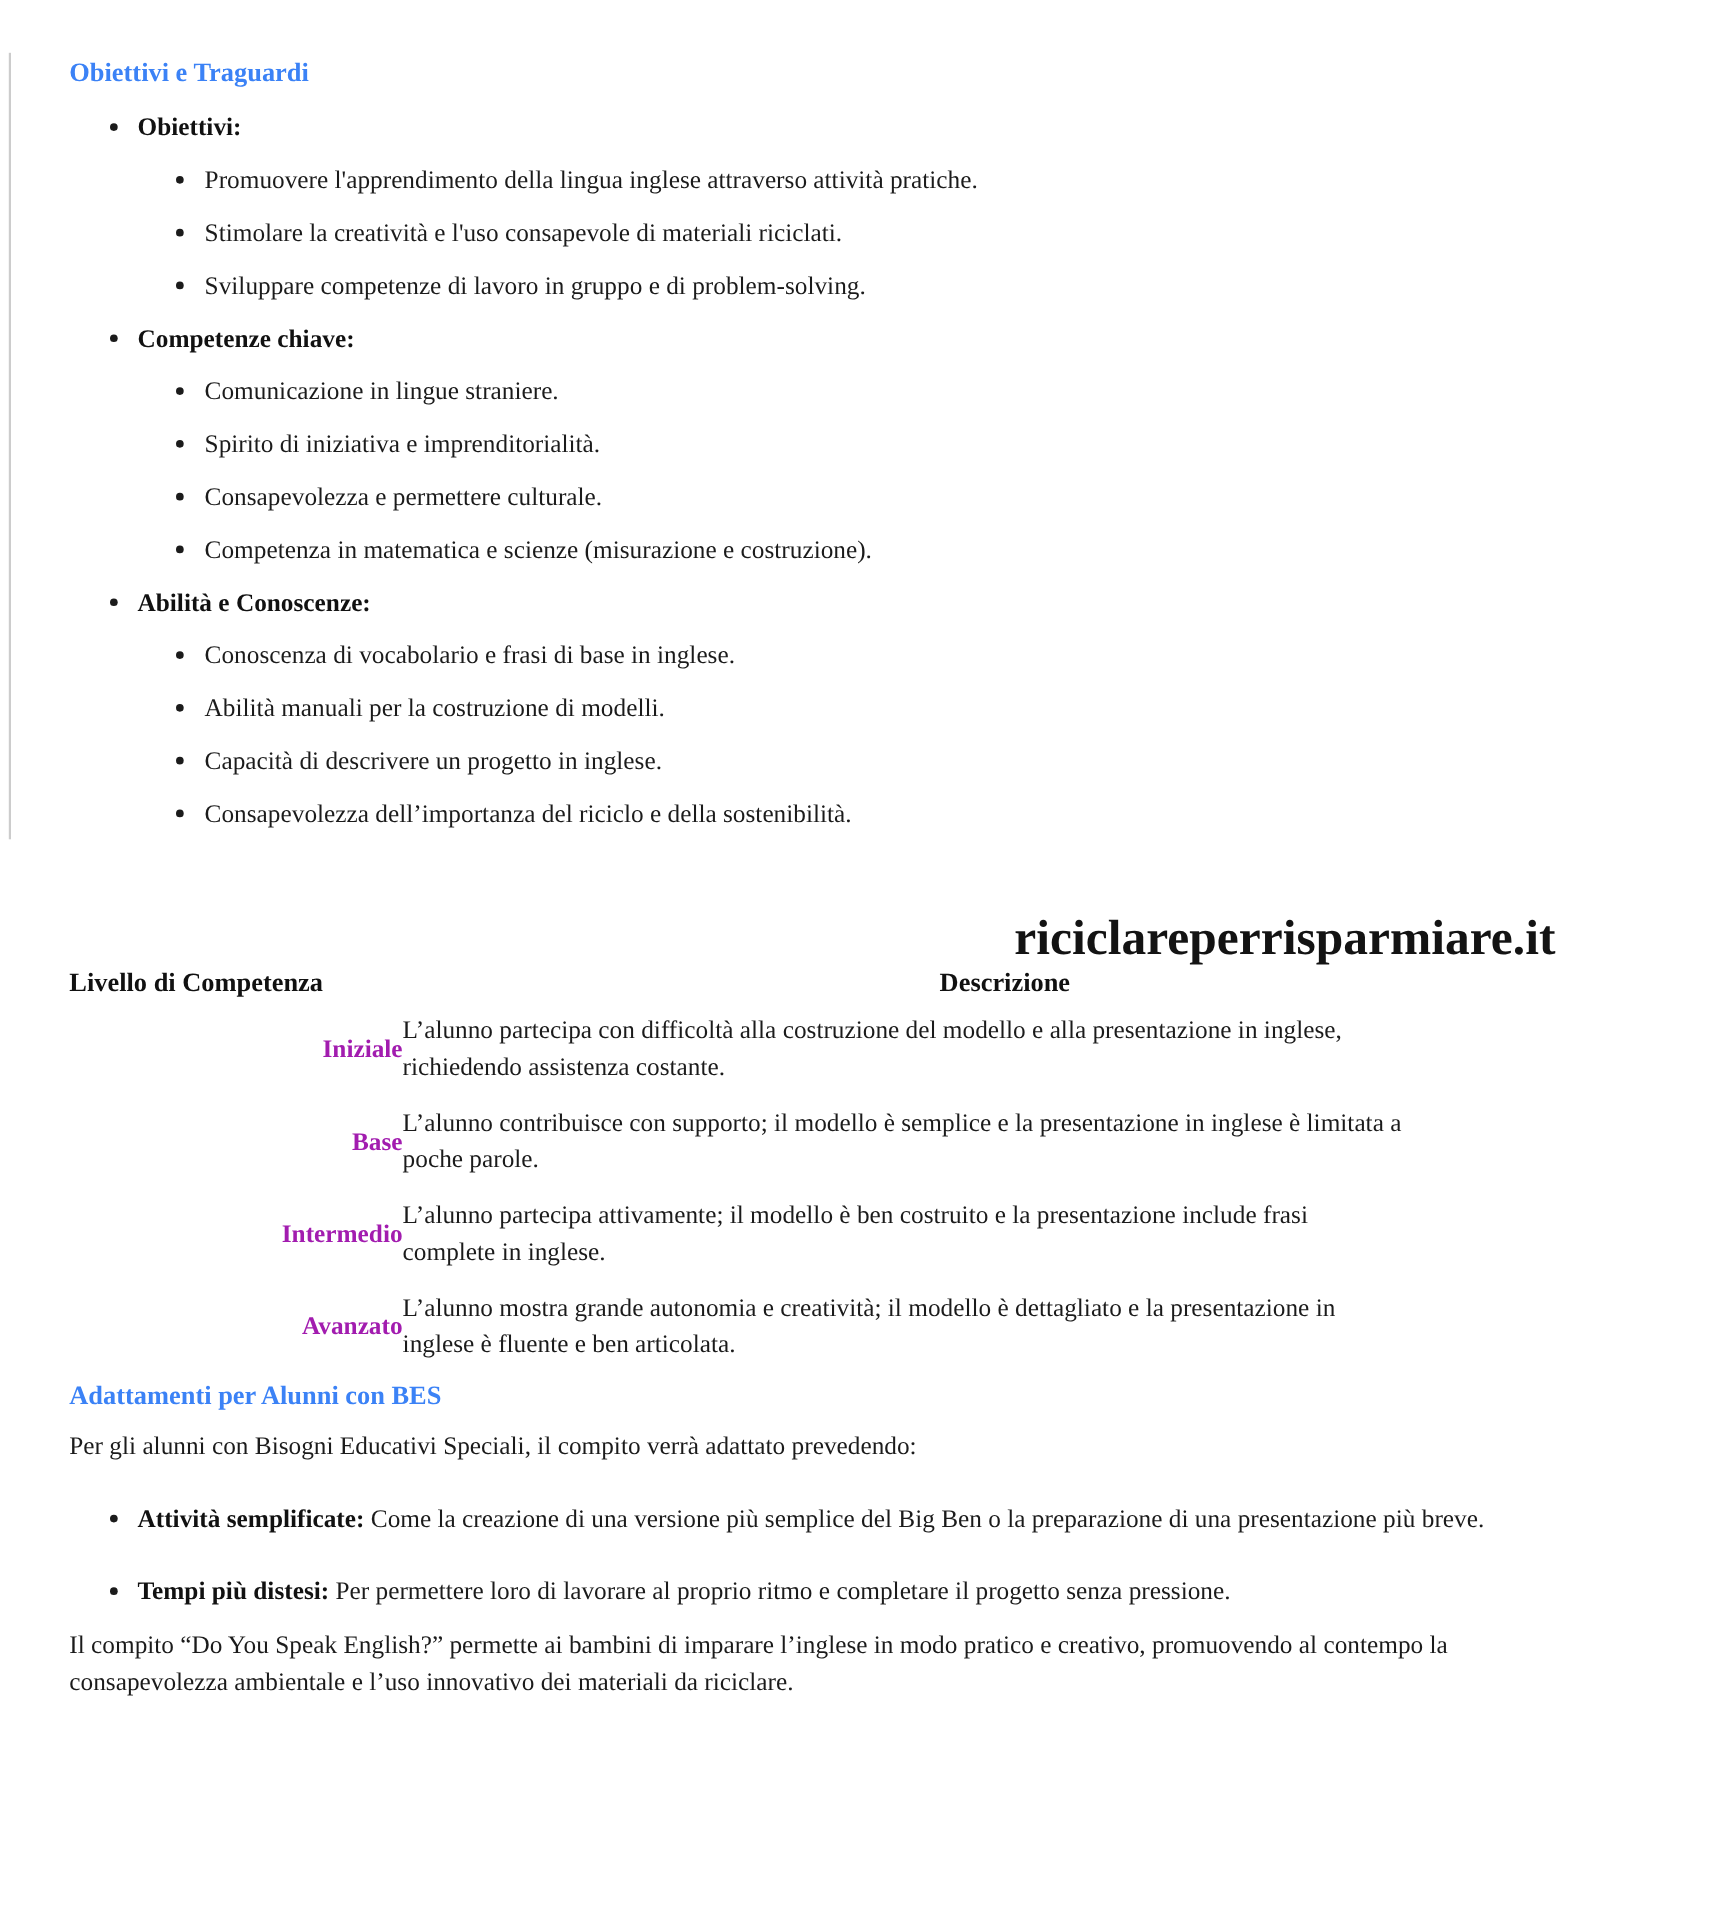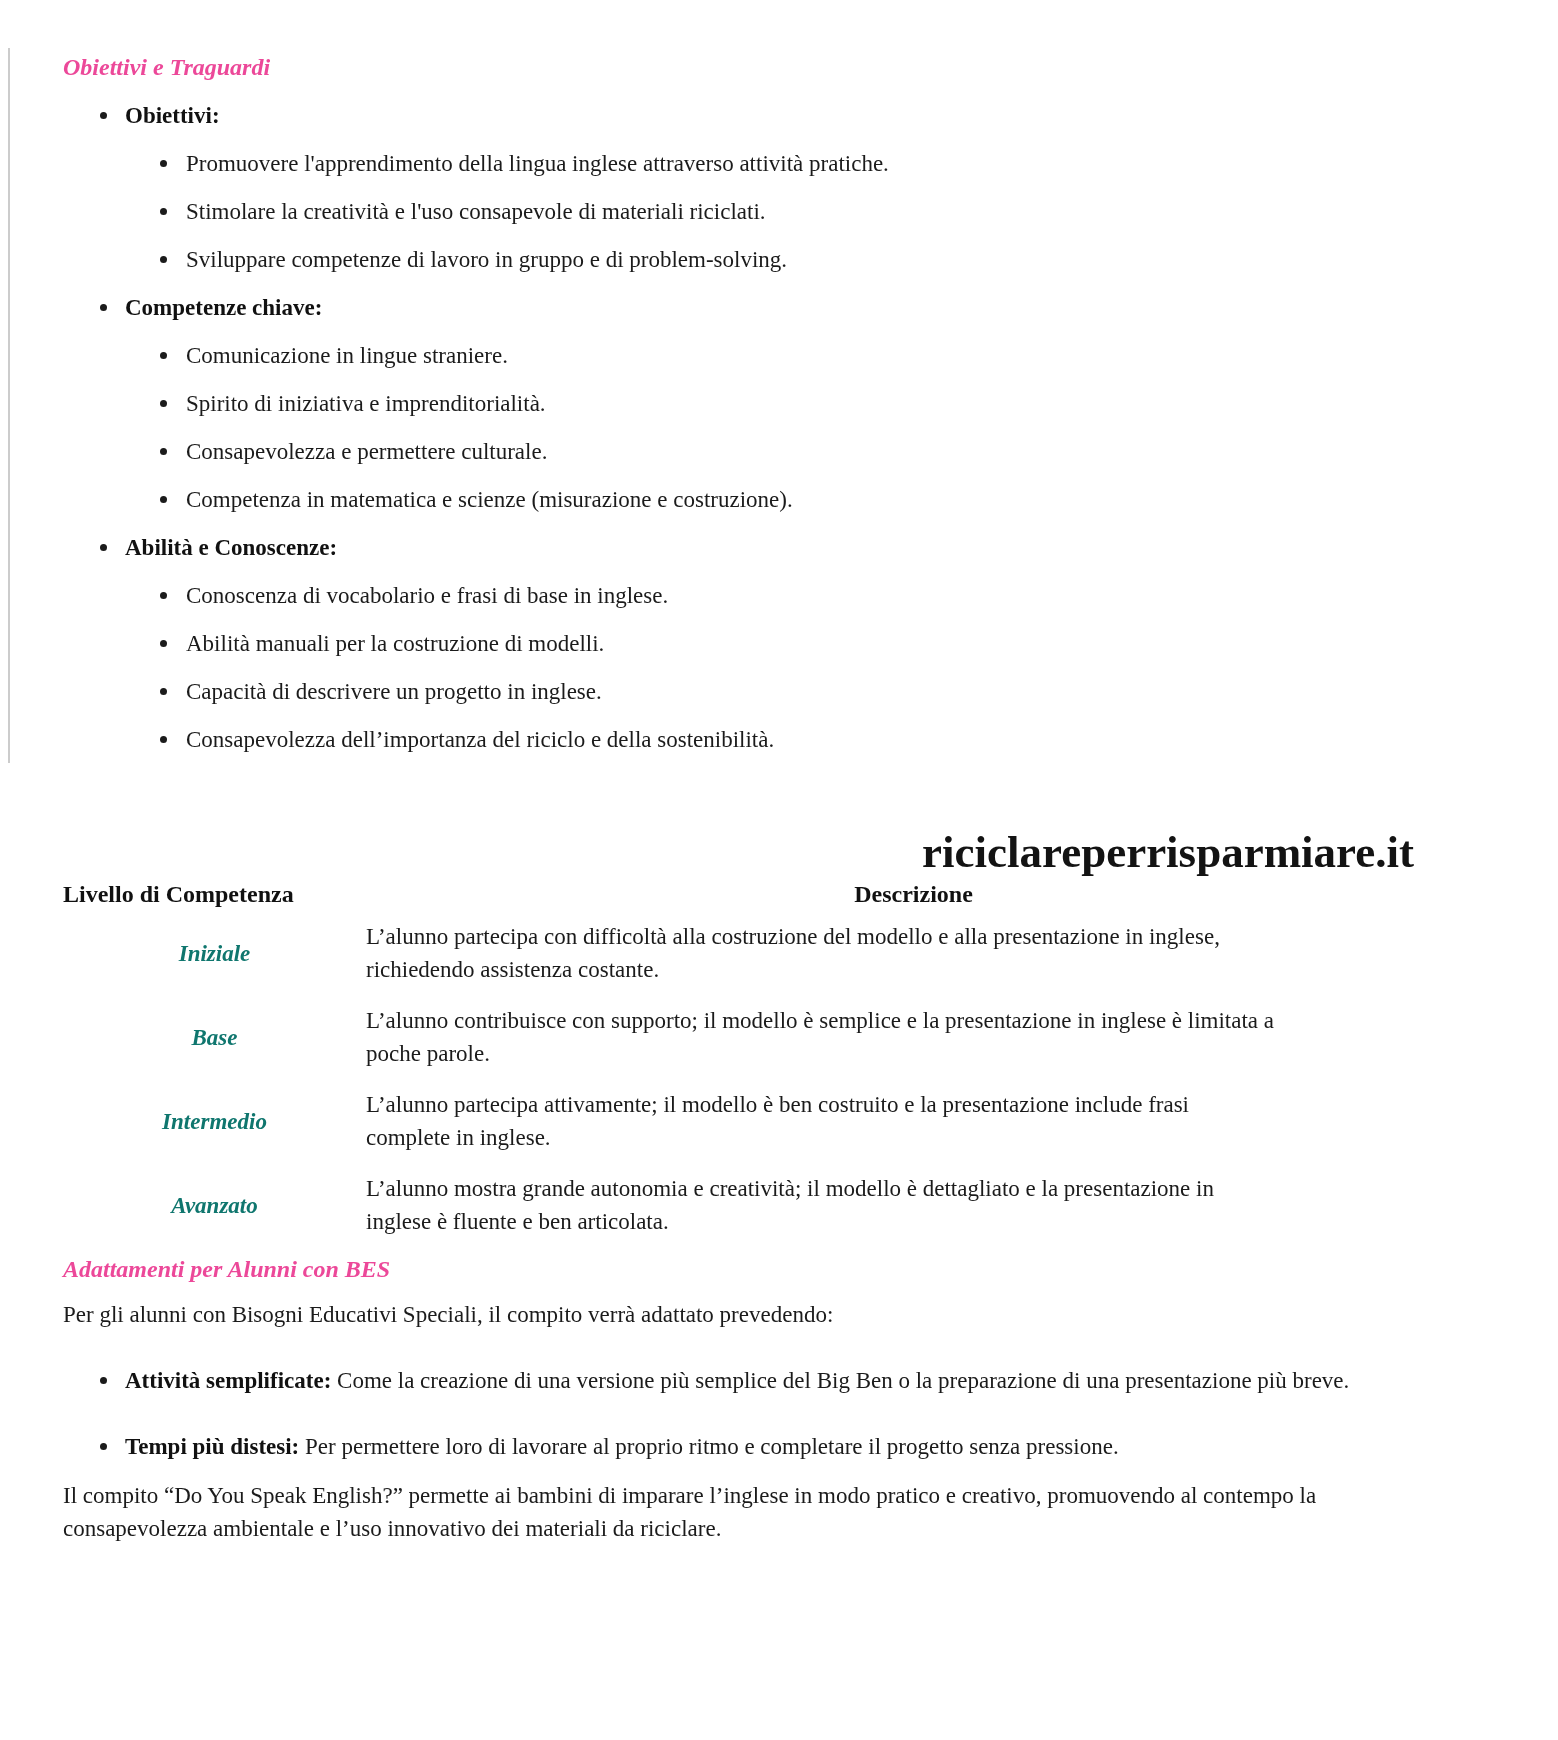--- a/index.html
+++ b/index.html
@@ -29,22 +29,21 @@
     top: 48px;
     width: 2px;
     height: 715px;
     background: #cccccc;
   }
   h1, h2 {
     font-size: 24px;
     font-weight: bold;
     margin: 0;
     line-height: 34px;
-    color: #ec4899;
-    font-style: italic;
+    color: #3b82f6;
   }
   h2.rubric-title { margin-top: 18px; line-height: 33px; }
   h2.bes-title    { margin-top: 1px;  line-height: 33px; }
 
   .li {
     position: relative;
     margin-top: 15px;
     line-height: 33px;
   }
   .l1 { padding-left: 62px; }
@@ -87,23 +86,22 @@
     padding: 0 0 5px 0;
     vertical-align: top;
     color: #111111;
   }
   th.level-h { text-align: left; padding-left: 9px; }
   th.desc-h  { text-align: center; }
   table.rubric td { padding: 4px 0 14px 0; line-height: 33px; }
   td.level {
     vertical-align: middle;
     font-weight: bold;
-    text-align: center;
-    color: #0f766e;
-    font-style: italic;
+    text-align: right;
+    color: #a21caf;
   }
   td.desc { vertical-align: top; margin-top: 24px; }
   .desc-line { display: block; white-space: nowrap; }
 
   p.intro { margin: 12px 0 0 0; line-height: 33px; }
   .bes-item { margin-top: 33px; max-width: 1340px; }
   p.closing { margin: 16px 0 0 0; line-height: 33px; max-width: 1370px; }
 </style>
 </head>
 <body>

